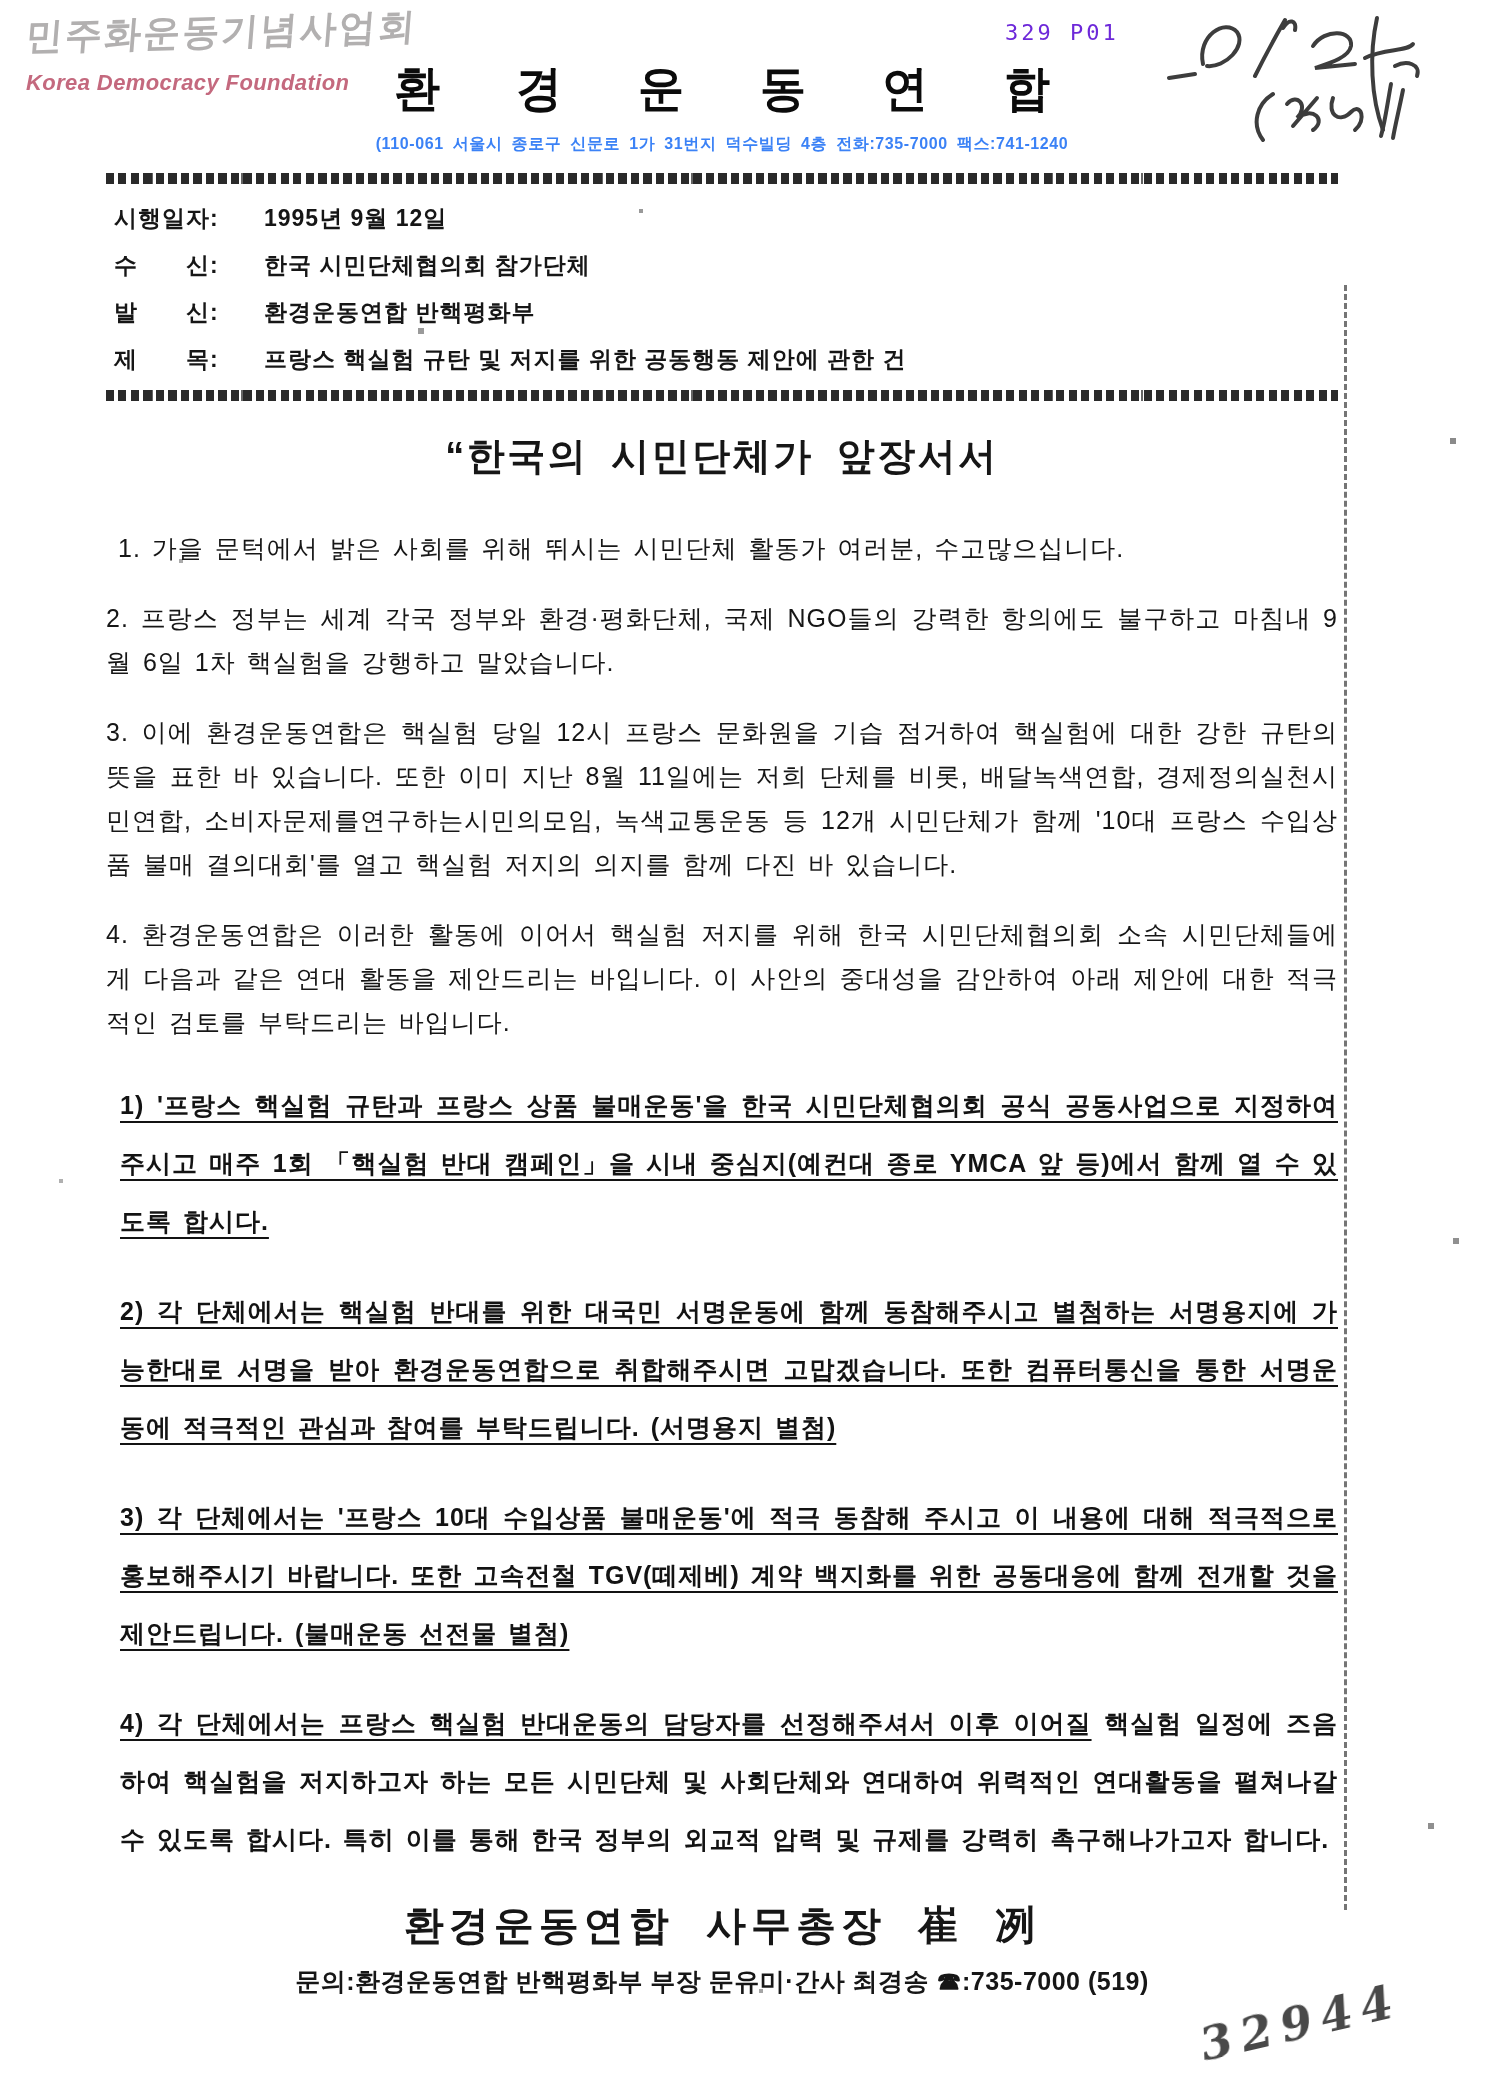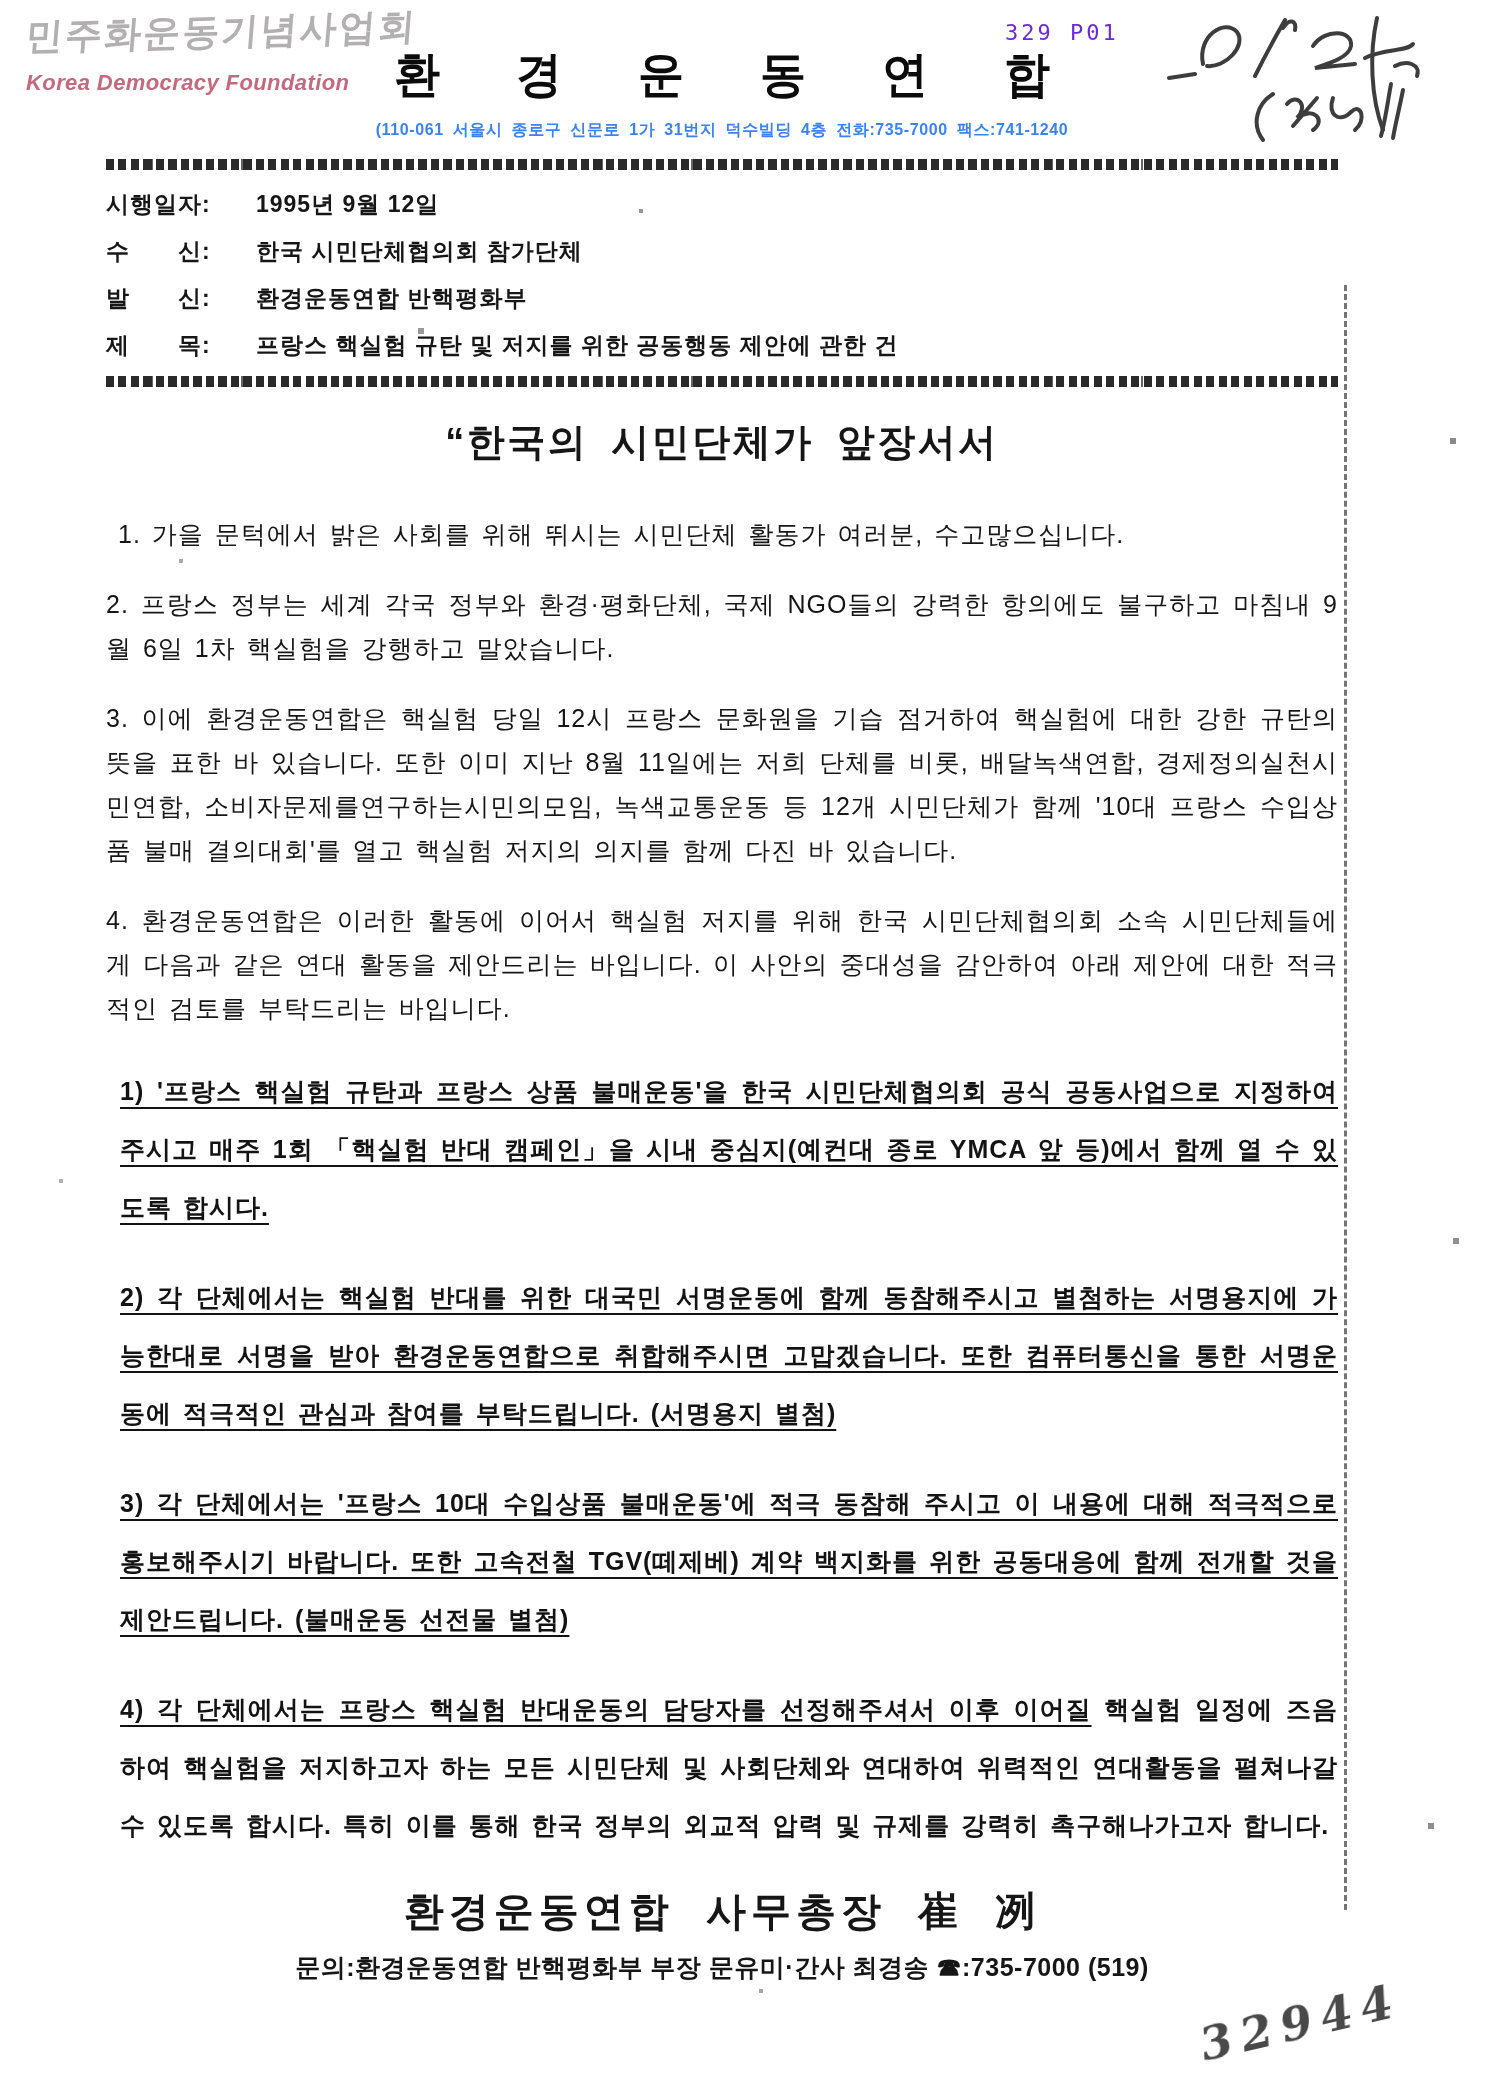--- a/index.html
+++ b/index.html
@@ -1,40 +1,40 @@
 <!DOCTYPE html>
 <html><head>
 <meta charset="utf-8">
 <style>
   html,body { margin:0; padding:0; background:#e8e8e8; }
   .page {
     position:relative; width:1485px; height:2100px; margin:0 auto;
     background:#ffffff; color:#161616; overflow:hidden;
     font-family:"Liberation Sans", sans-serif;
   }
-  .content { position:absolute; left:106px; top:0; width:1232px; }
+  .content { position:absolute; left:106px; top:14px; width:1232px; }
 
   
   .org-title { margin-top:44px; text-align:center; font-size:46px; font-weight:bold; }
   .org-title span { display:inline-block; letter-spacing:76px; margin-right:-76px;
     transform:scaleY(1.05); filter:contrast(1.1); }
   .address { margin-top:14px; text-align:center; font-size:16px; font-weight:bold;
     letter-spacing:0.6px; color:#3b82f6; word-spacing:4px; }
 
   .sep { margin-top:18px; height:11px; opacity:.9;
     background:
       repeating-linear-gradient(90deg, #141414 0 8px, transparent 8px 12.5px),
       repeating-linear-gradient(90deg, transparent 0 45px, #555 45px 47px, transparent 47px 90px);
   }
   .sep.second { margin-top:10px; }
 
   
   .meta { margin-top:18px; font-size:23px; font-weight:bold; letter-spacing:1px; }
   .meta-row { display:flex; margin-bottom:14px; line-height:33px; }
-  .meta-label { flex:0 0 150px; }
+  .meta-label { flex:0 0 150px;margin-left:8px; }
   .meta-value { flex:1; }
 
   
   .headline { margin-top:30px; text-align:center; font-size:38px; font-weight:bold;
     letter-spacing:2.5px; word-spacing:10px; }
   .headline .l1 { margin-bottom:24px; }
 
   
   .para { margin-top:26px; font-size:25px; line-height:44px; text-align:justify;
     letter-spacing:1px; word-spacing:3px; }

